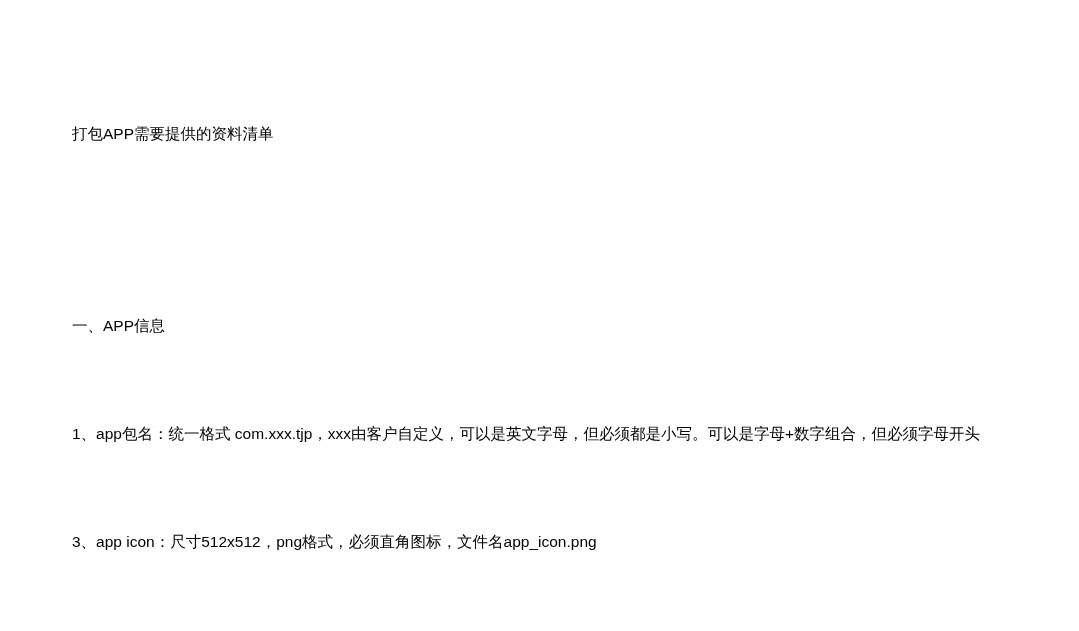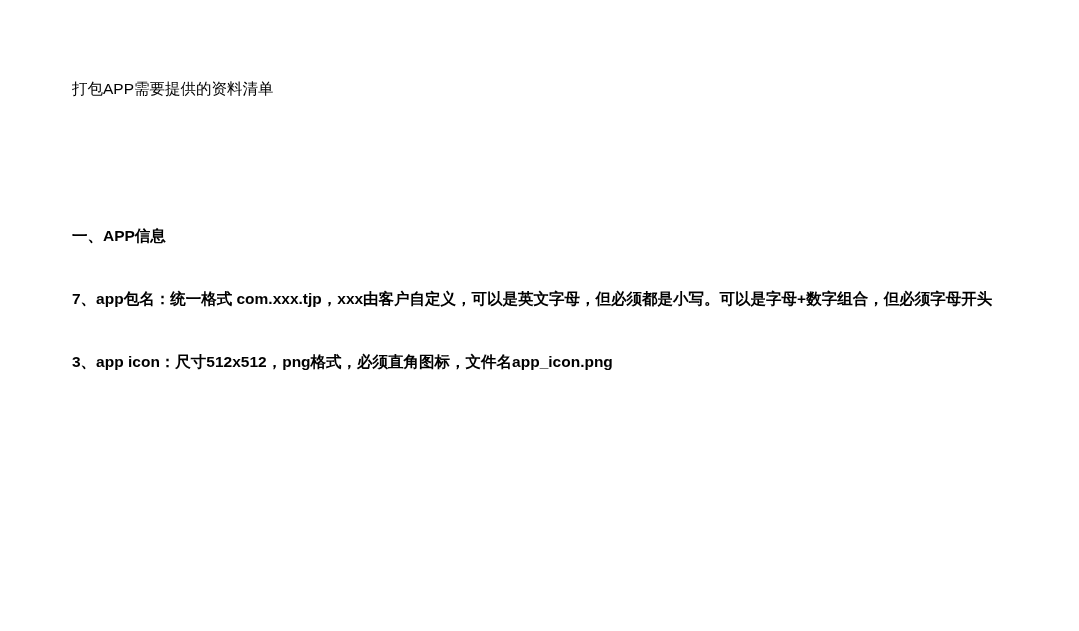--- a/index.html
+++ b/index.html
@@ -18,36 +18,36 @@
     position: absolute;
     left: 72px;
     top: 15px;
     color: #000000;
     font-size: 15.5px;
     line-height: 21px;
     white-space: pre;           
   }
   .doc .line {
     height: 21px;
+    margin-top: 45px;
   }
   .doc section {
     margin-top: 21px;           
-    font-weight: bold;
   }
 </style>
 </head>
 <body>
 
 <div class="doc">
 
   <div class="line">打包APP需要提供的资料清单</div>
 
   <section>
     <div class="line">一、APP信息</div>
-    <div class="line">7、app包名：统一格式 com.xxx.tjp，xxx由客户自定义，可以是英文字母，但必须都是小写。可以是字母+数字组合，但必须字母开头</div>
+    <div class="line">1、app包名：统一格式 com.xxx.tjp，xxx由客户自定义，可以是英文字母，但必须都是小写。可以是字母+数字组合，但必须字母开头</div>
     <div class="line">3、app icon：尺寸512x512，png格式，必须直角图标，文件名app_icon.png</div>
   </section>
 
   <section>
     
     
     
     
     
     

